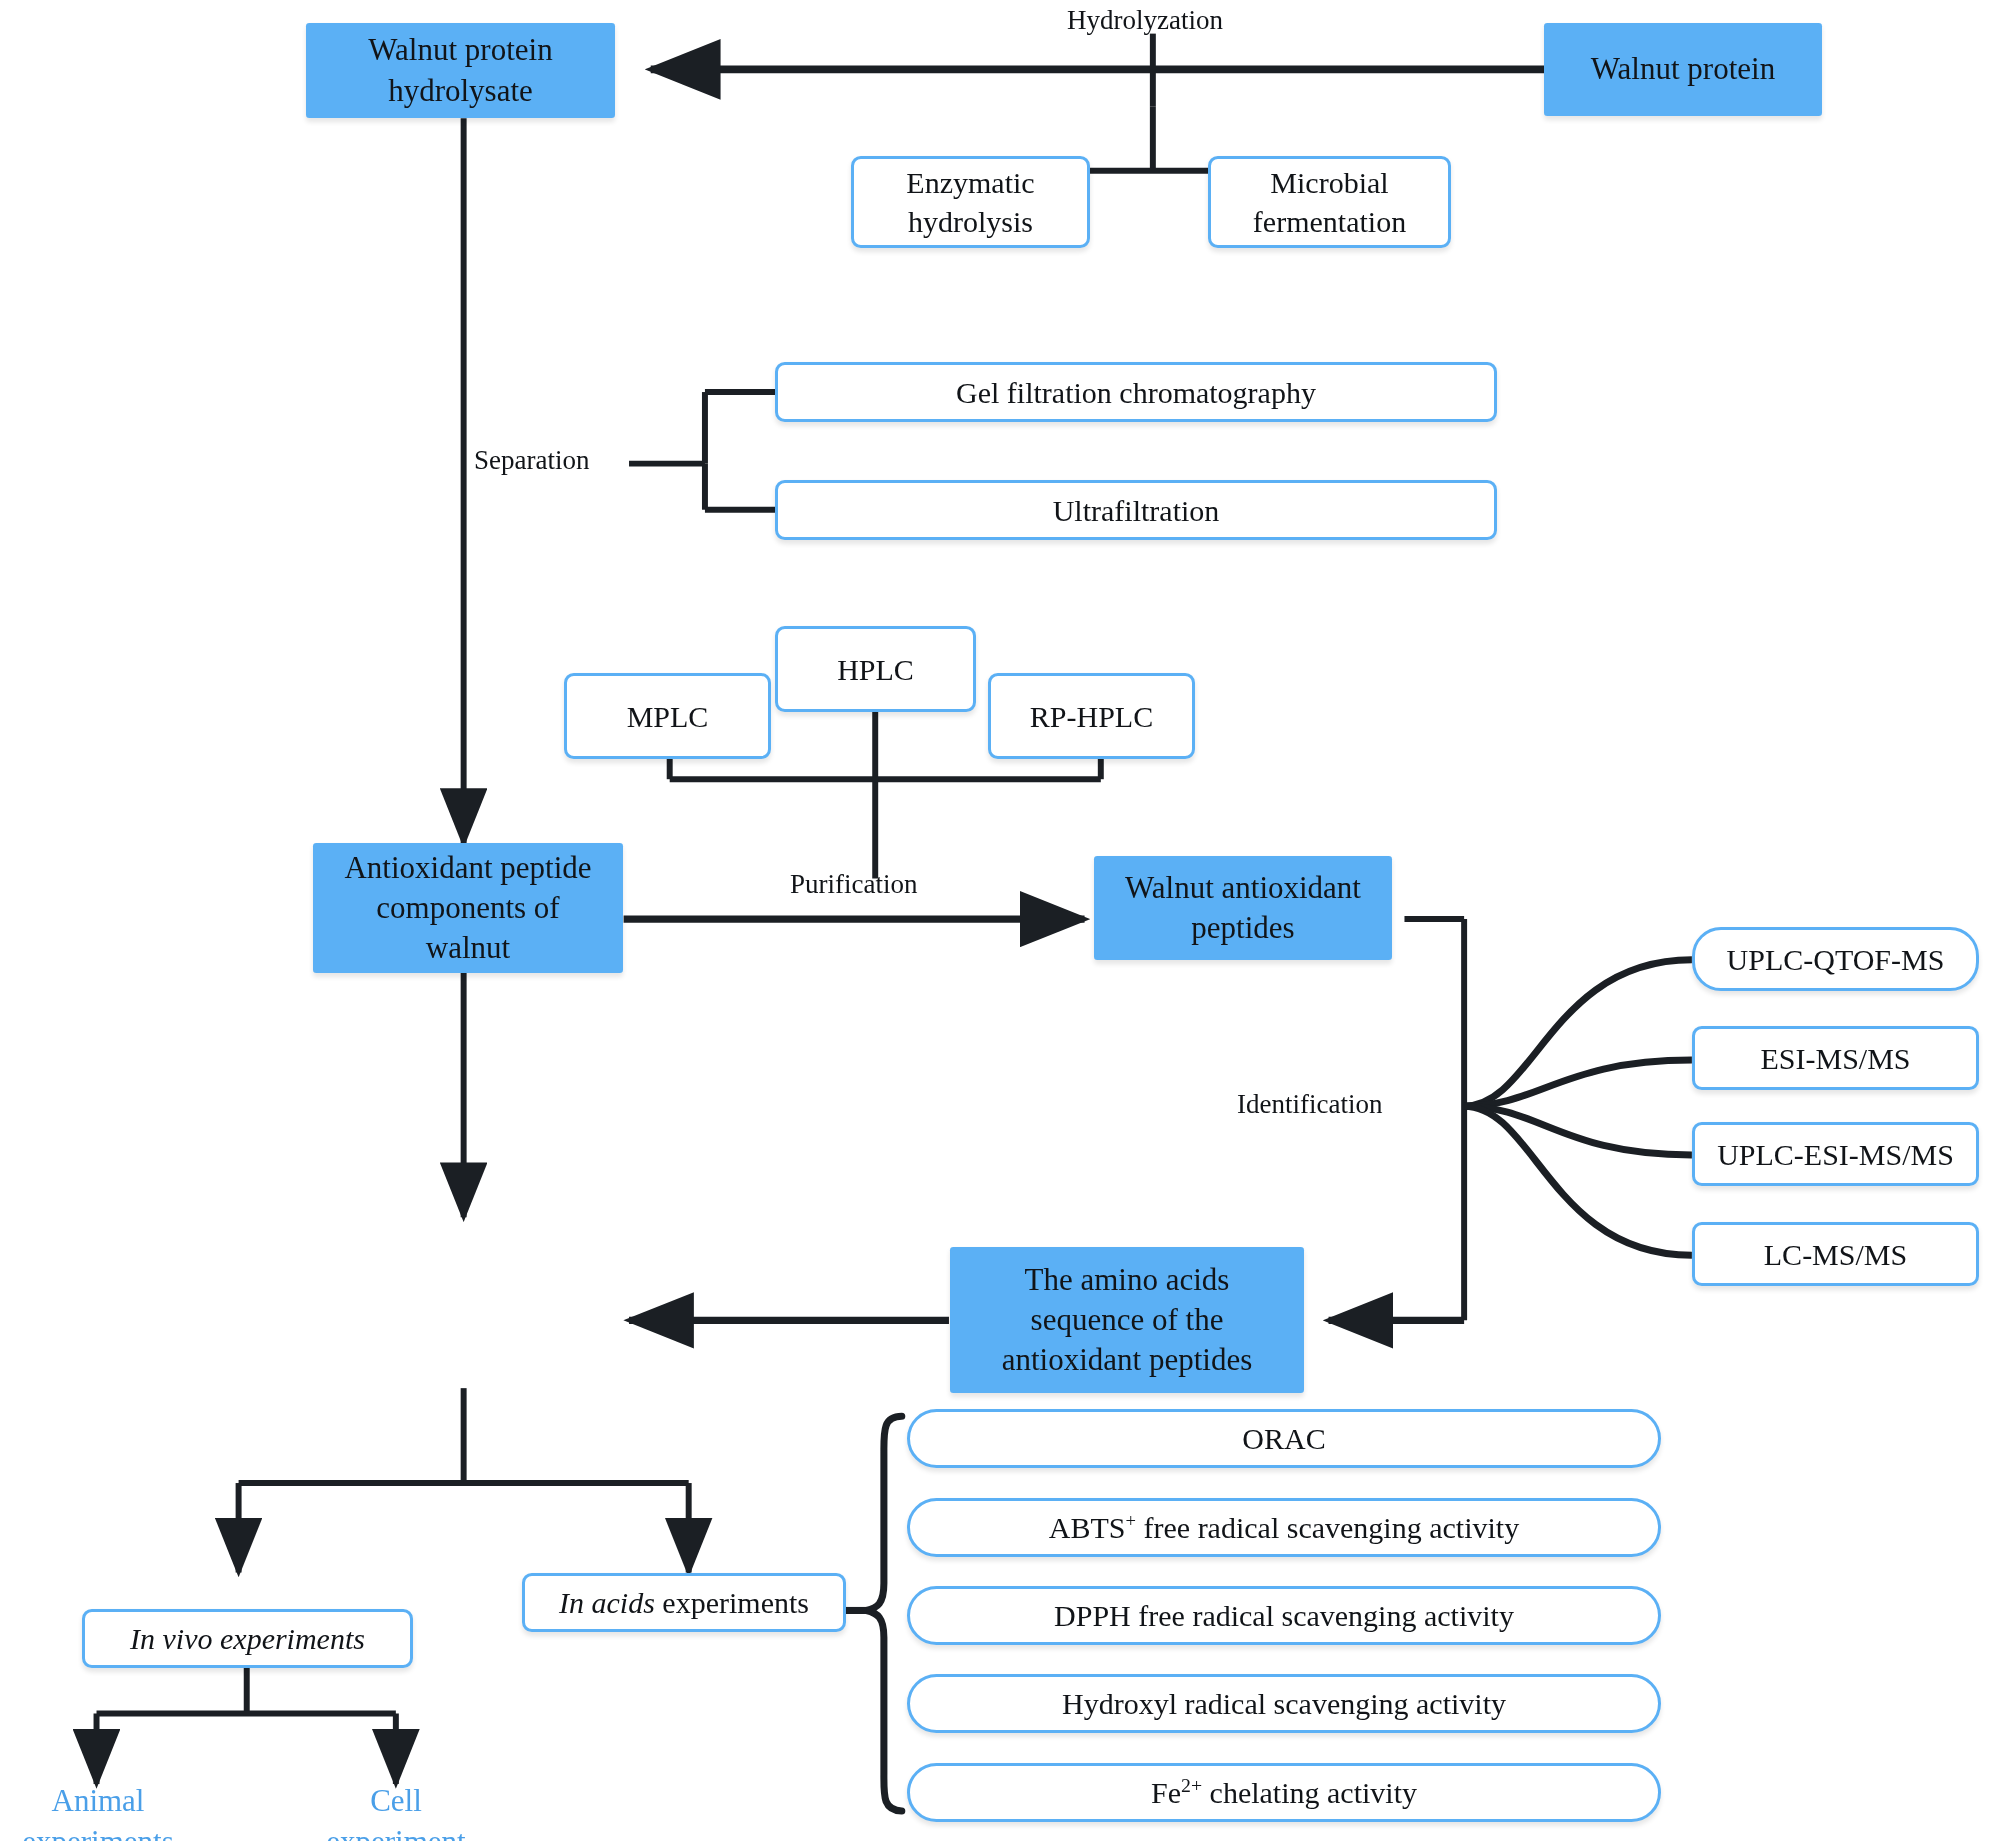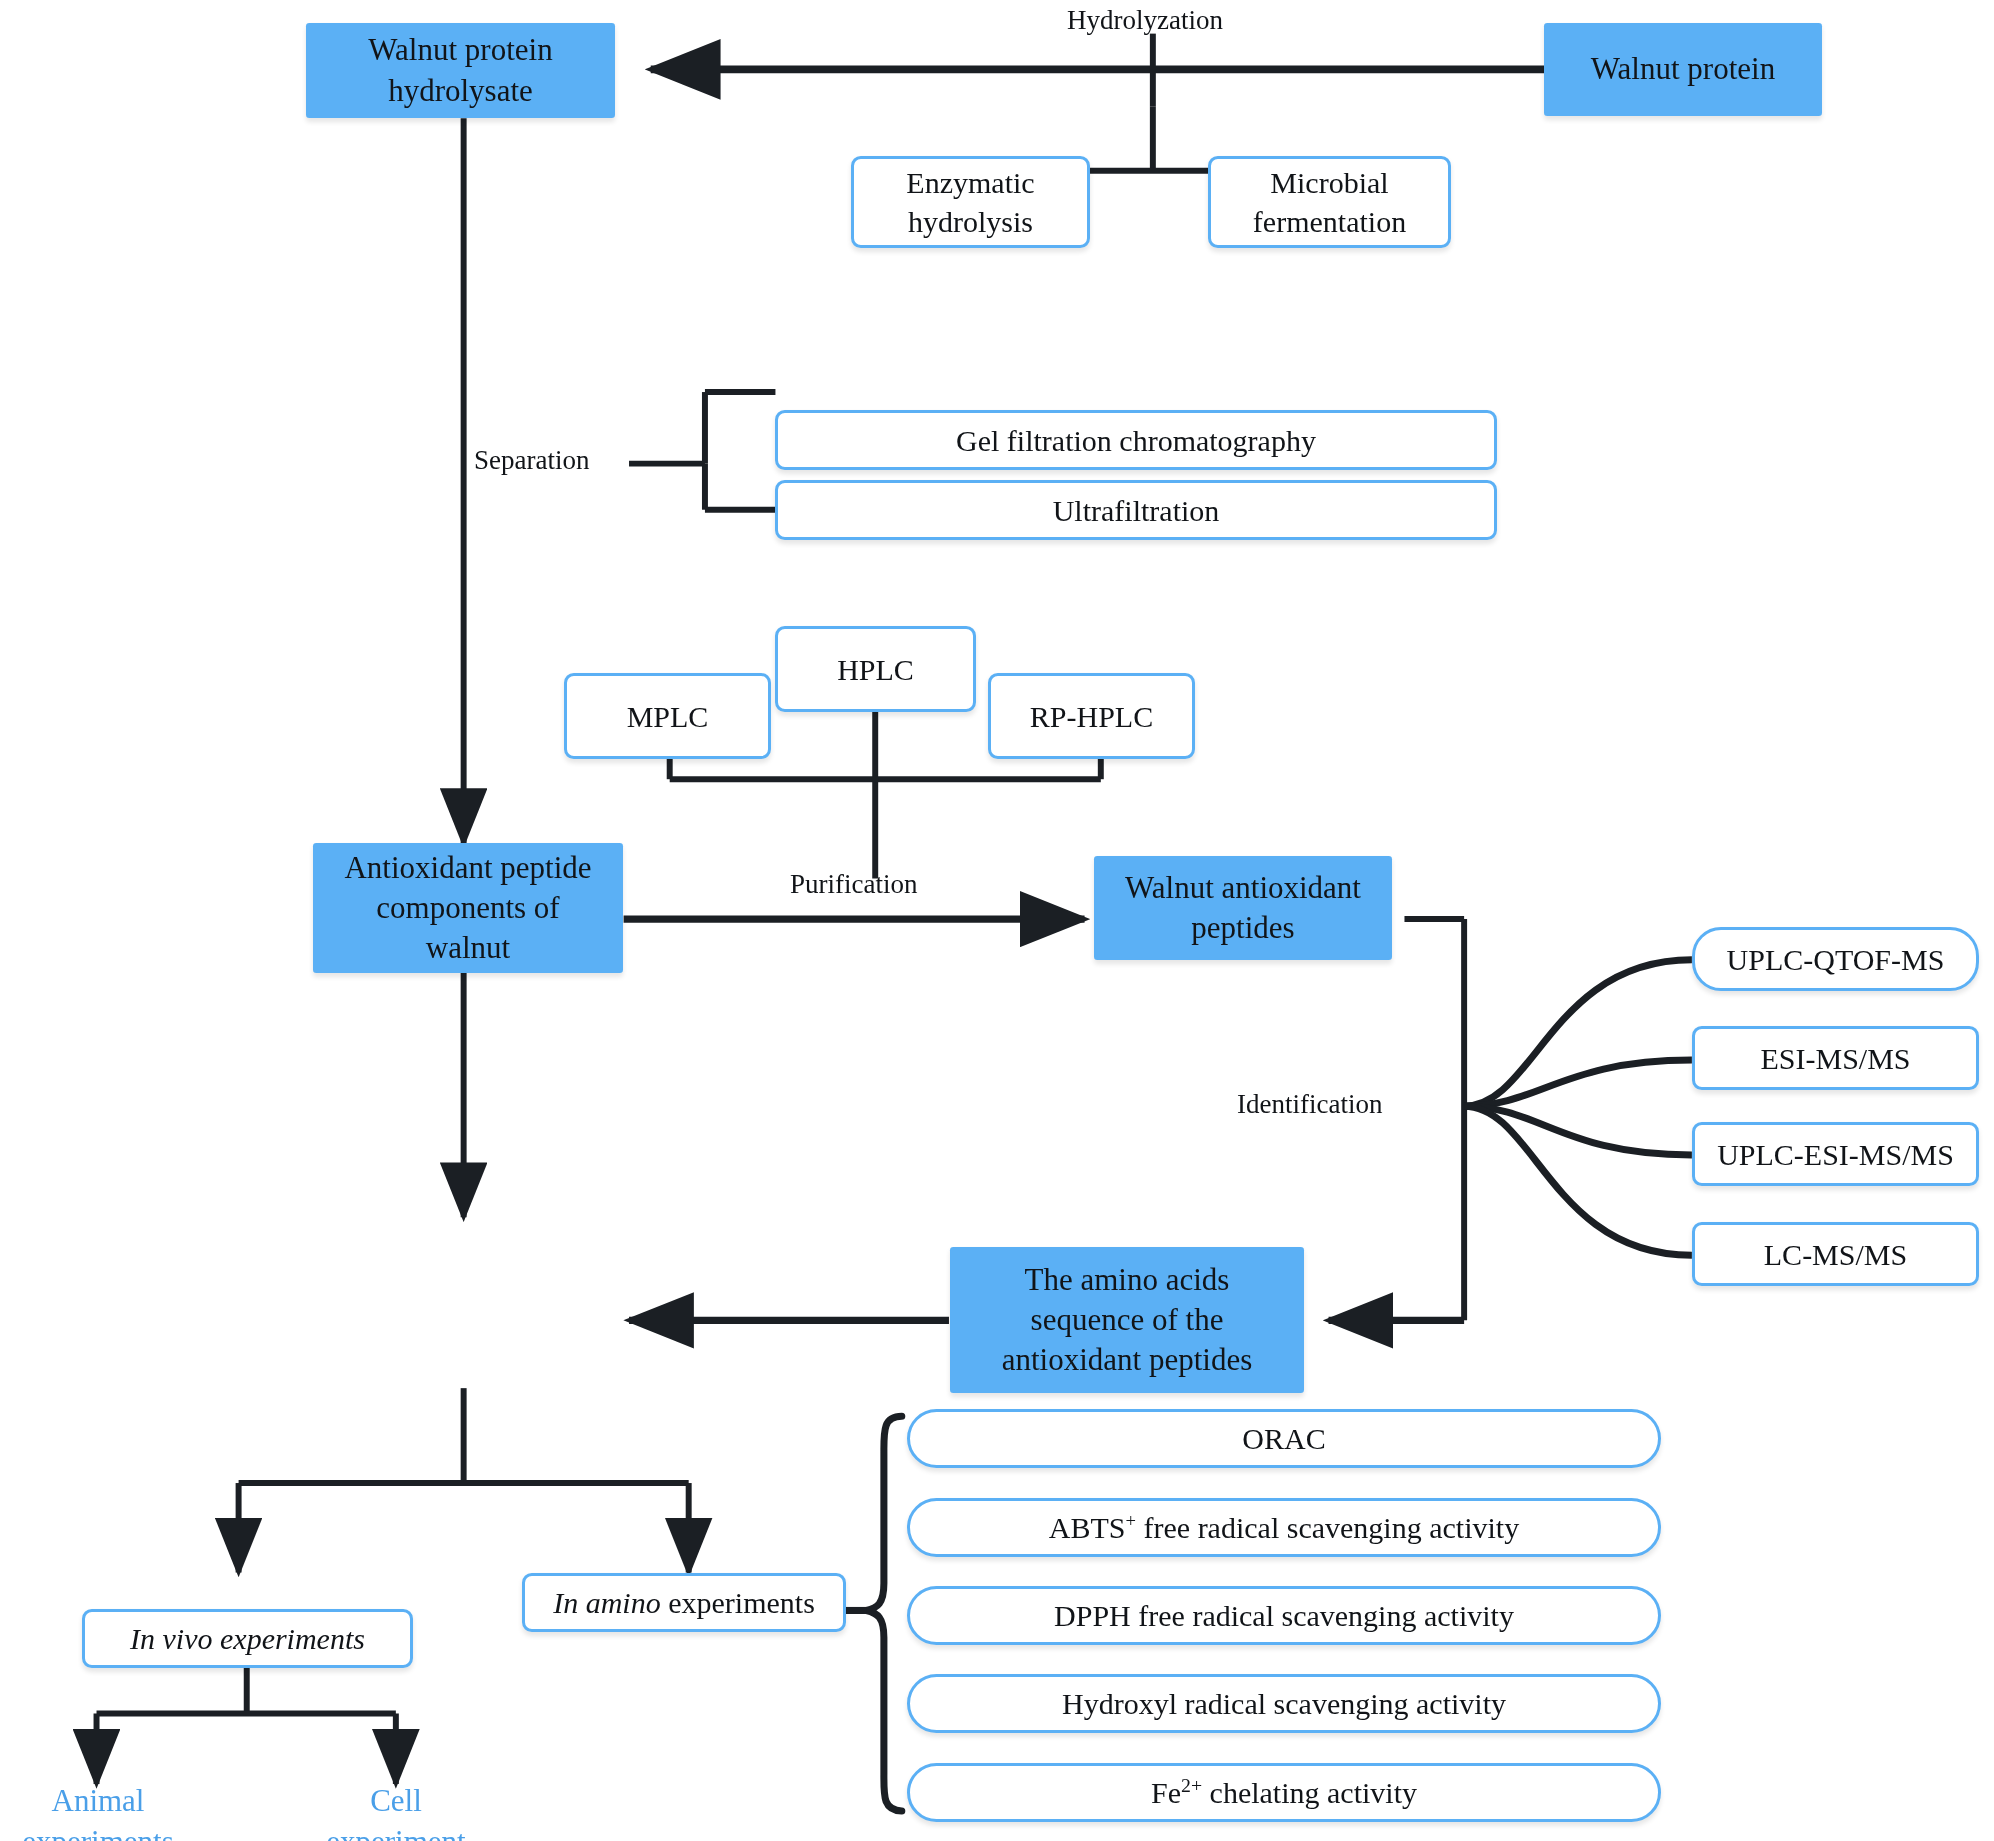--- a/index.html
+++ b/index.html
@@ -155,21 +155,21 @@
 hydrolysis</span>
   </div>
 
   <div class="node card" style="left:1208px;top:156px;width:243px;height:92px;white-space:pre-line;">
     <span>Microbial
 fermentation</span>
   </div>
 
   <div class="plainlabel" style="left:474px;top:445px;">Separation</div>
 
-  <div class="node card" style="left:775px;top:362px;width:722px;height:60px;margin-top:48px;">
+  <div class="node card" style="left:775px;top:362px;width:722px;height:60px;">
     <span>Gel filtration chromatography</span>
   </div>
 
   <div class="node card" style="left:775px;top:480px;width:722px;height:60px;">
     <span>Ultrafiltration</span>
   </div>
 
   <div class="node card" style="left:775px;top:626px;width:201px;height:86px;">
     <span>HPLC</span>
   </div>
@@ -218,21 +218,21 @@
 sequence of the
 antioxidant peptides</span>
   </div>
 
 
   <div class="node card" style="left:82px;top:1573px;width:331px;height:59px;margin-top:36px;">
     <span class="ital">In vivo experiments</span>
   </div>
 
   <div class="node card" style="left:522px;top:1573px;width:324px;height:59px;">
-    <span><em class="ital">In amino</em><span> experiments</span></span>
+    <span><em class="ital">In acids</em><span> experiments</span></span>
   </div>
 
   <div class="bluelabel" style="left:11px;top:1781px;width:174px;white-space:pre-line;">Animal
 experiments</div>
 
   <div class="bluelabel" style="left:309px;top:1781px;width:174px;white-space:pre-line;">Cell
 experiment</div>
 
   <div class="node pill" style="left:907px;top:1409px;width:754px;height:59px;">
     <span>ORAC</span>

